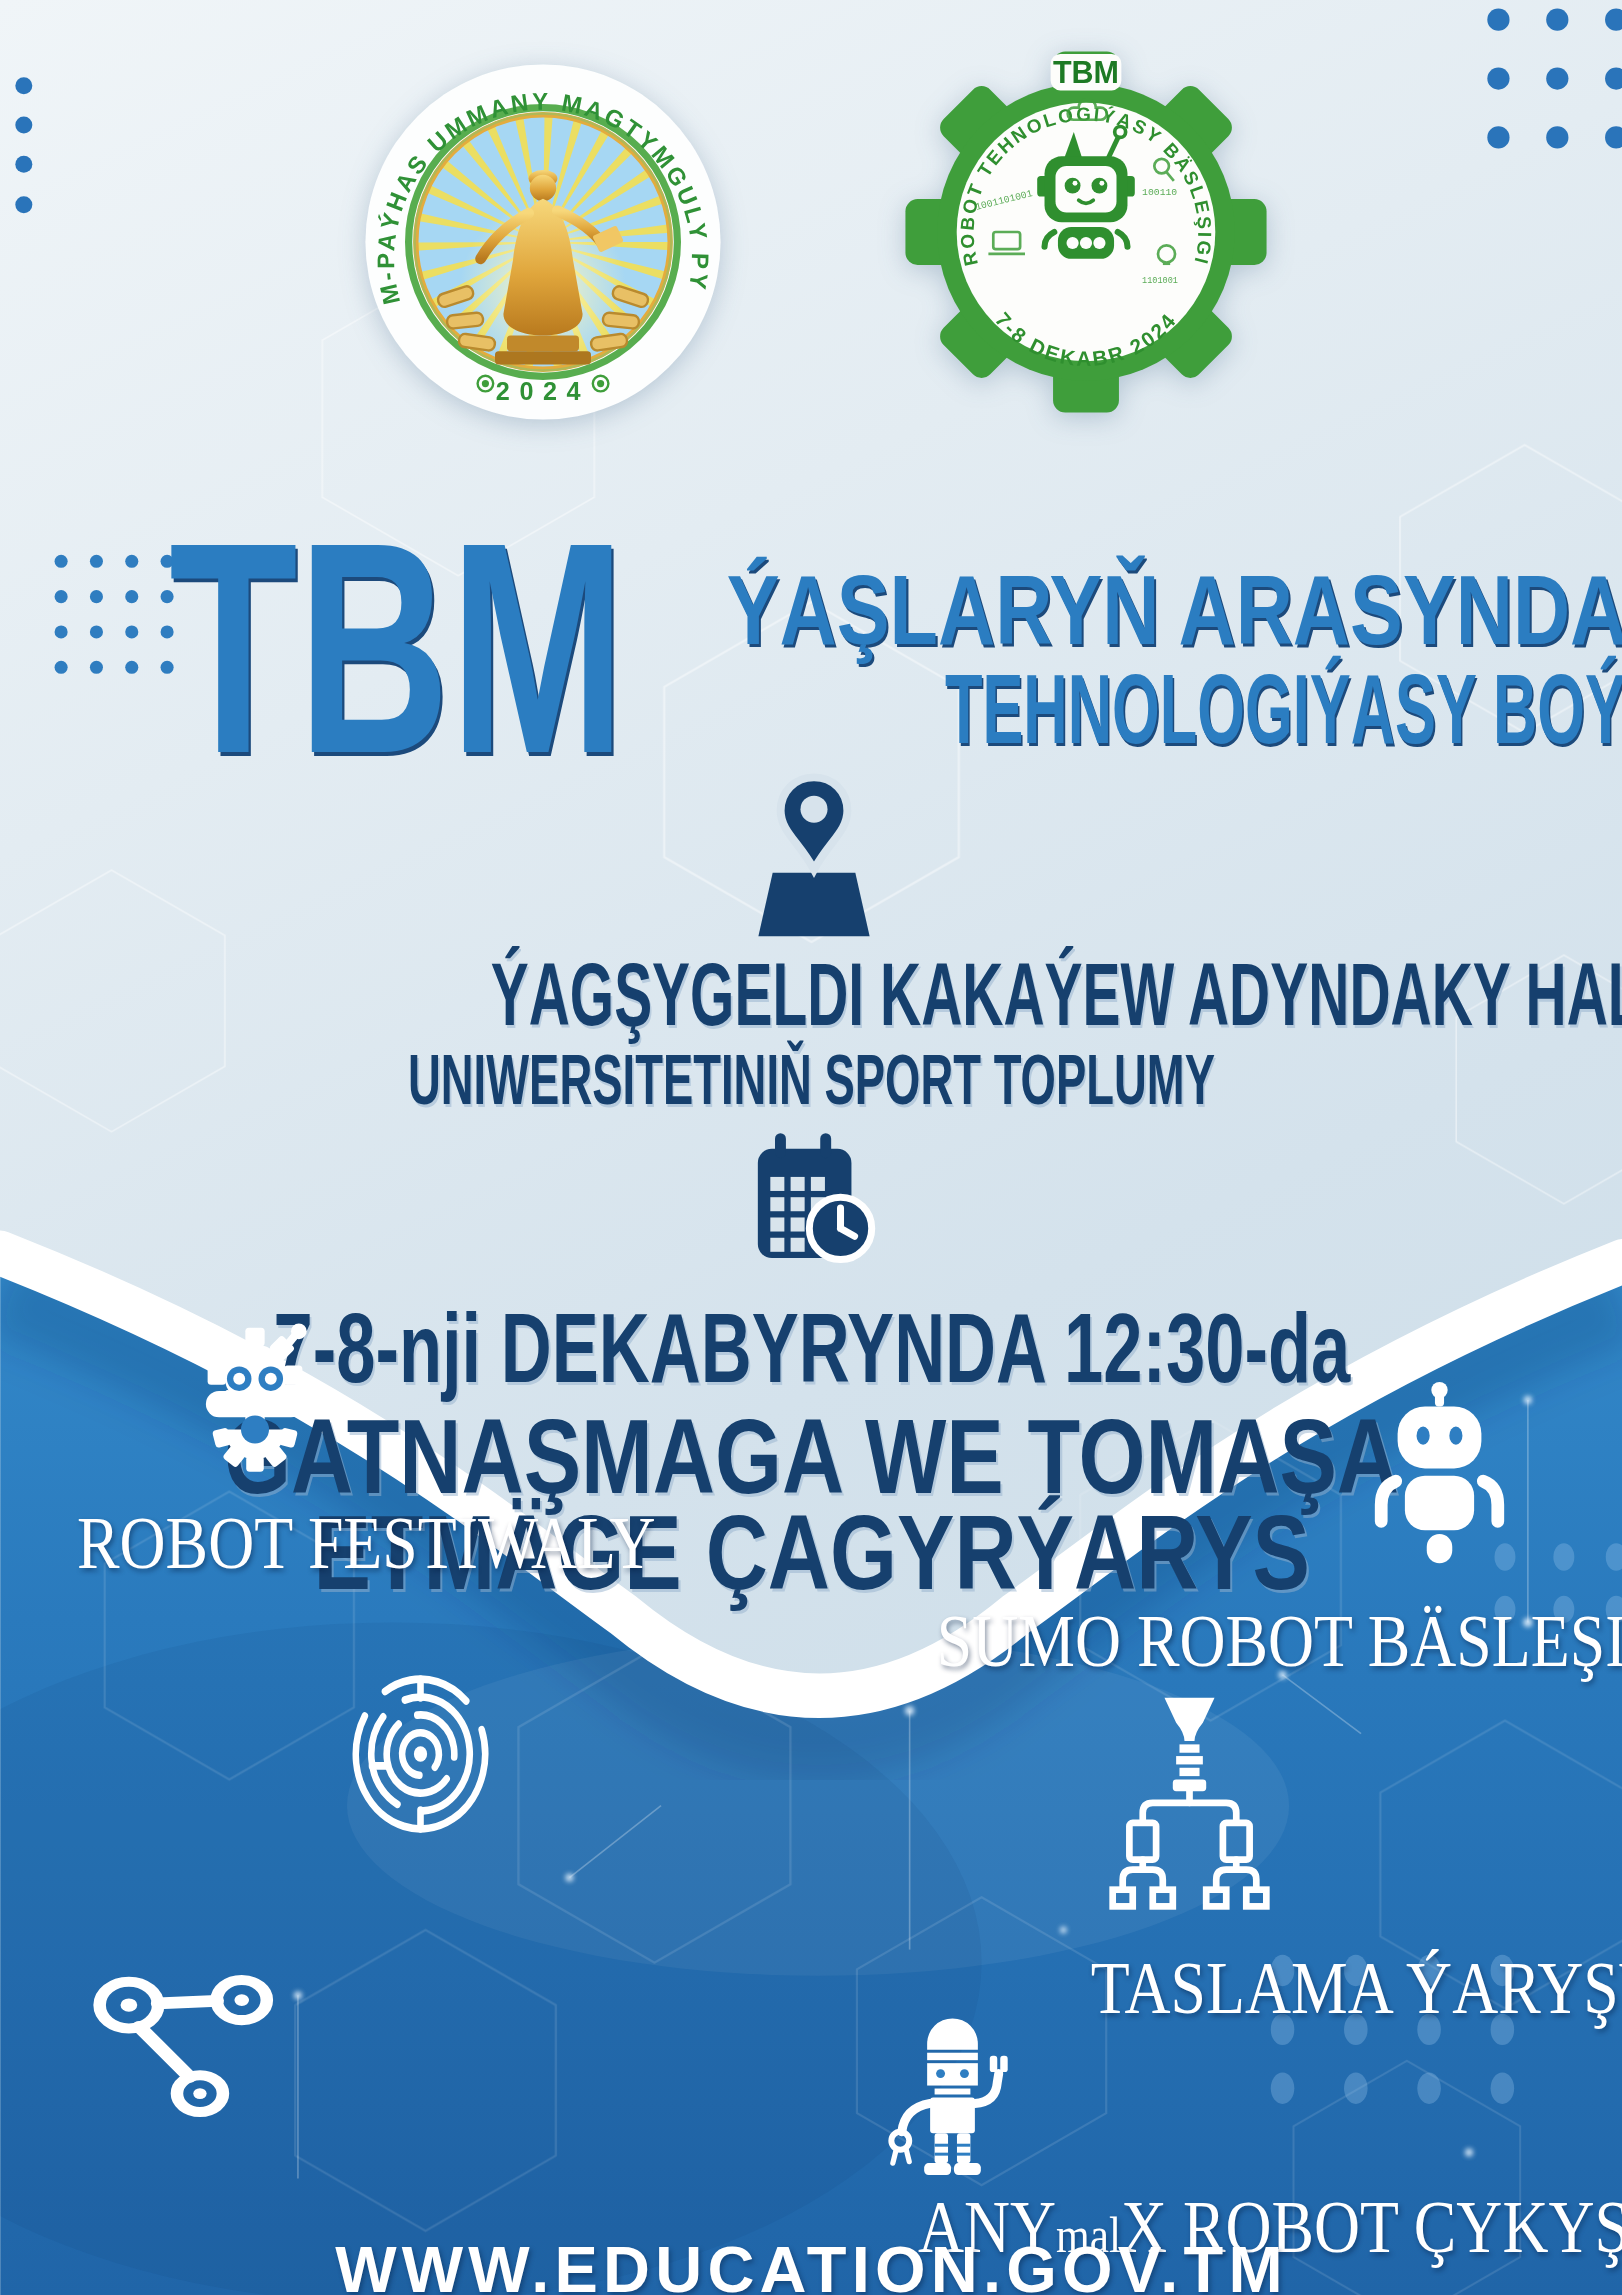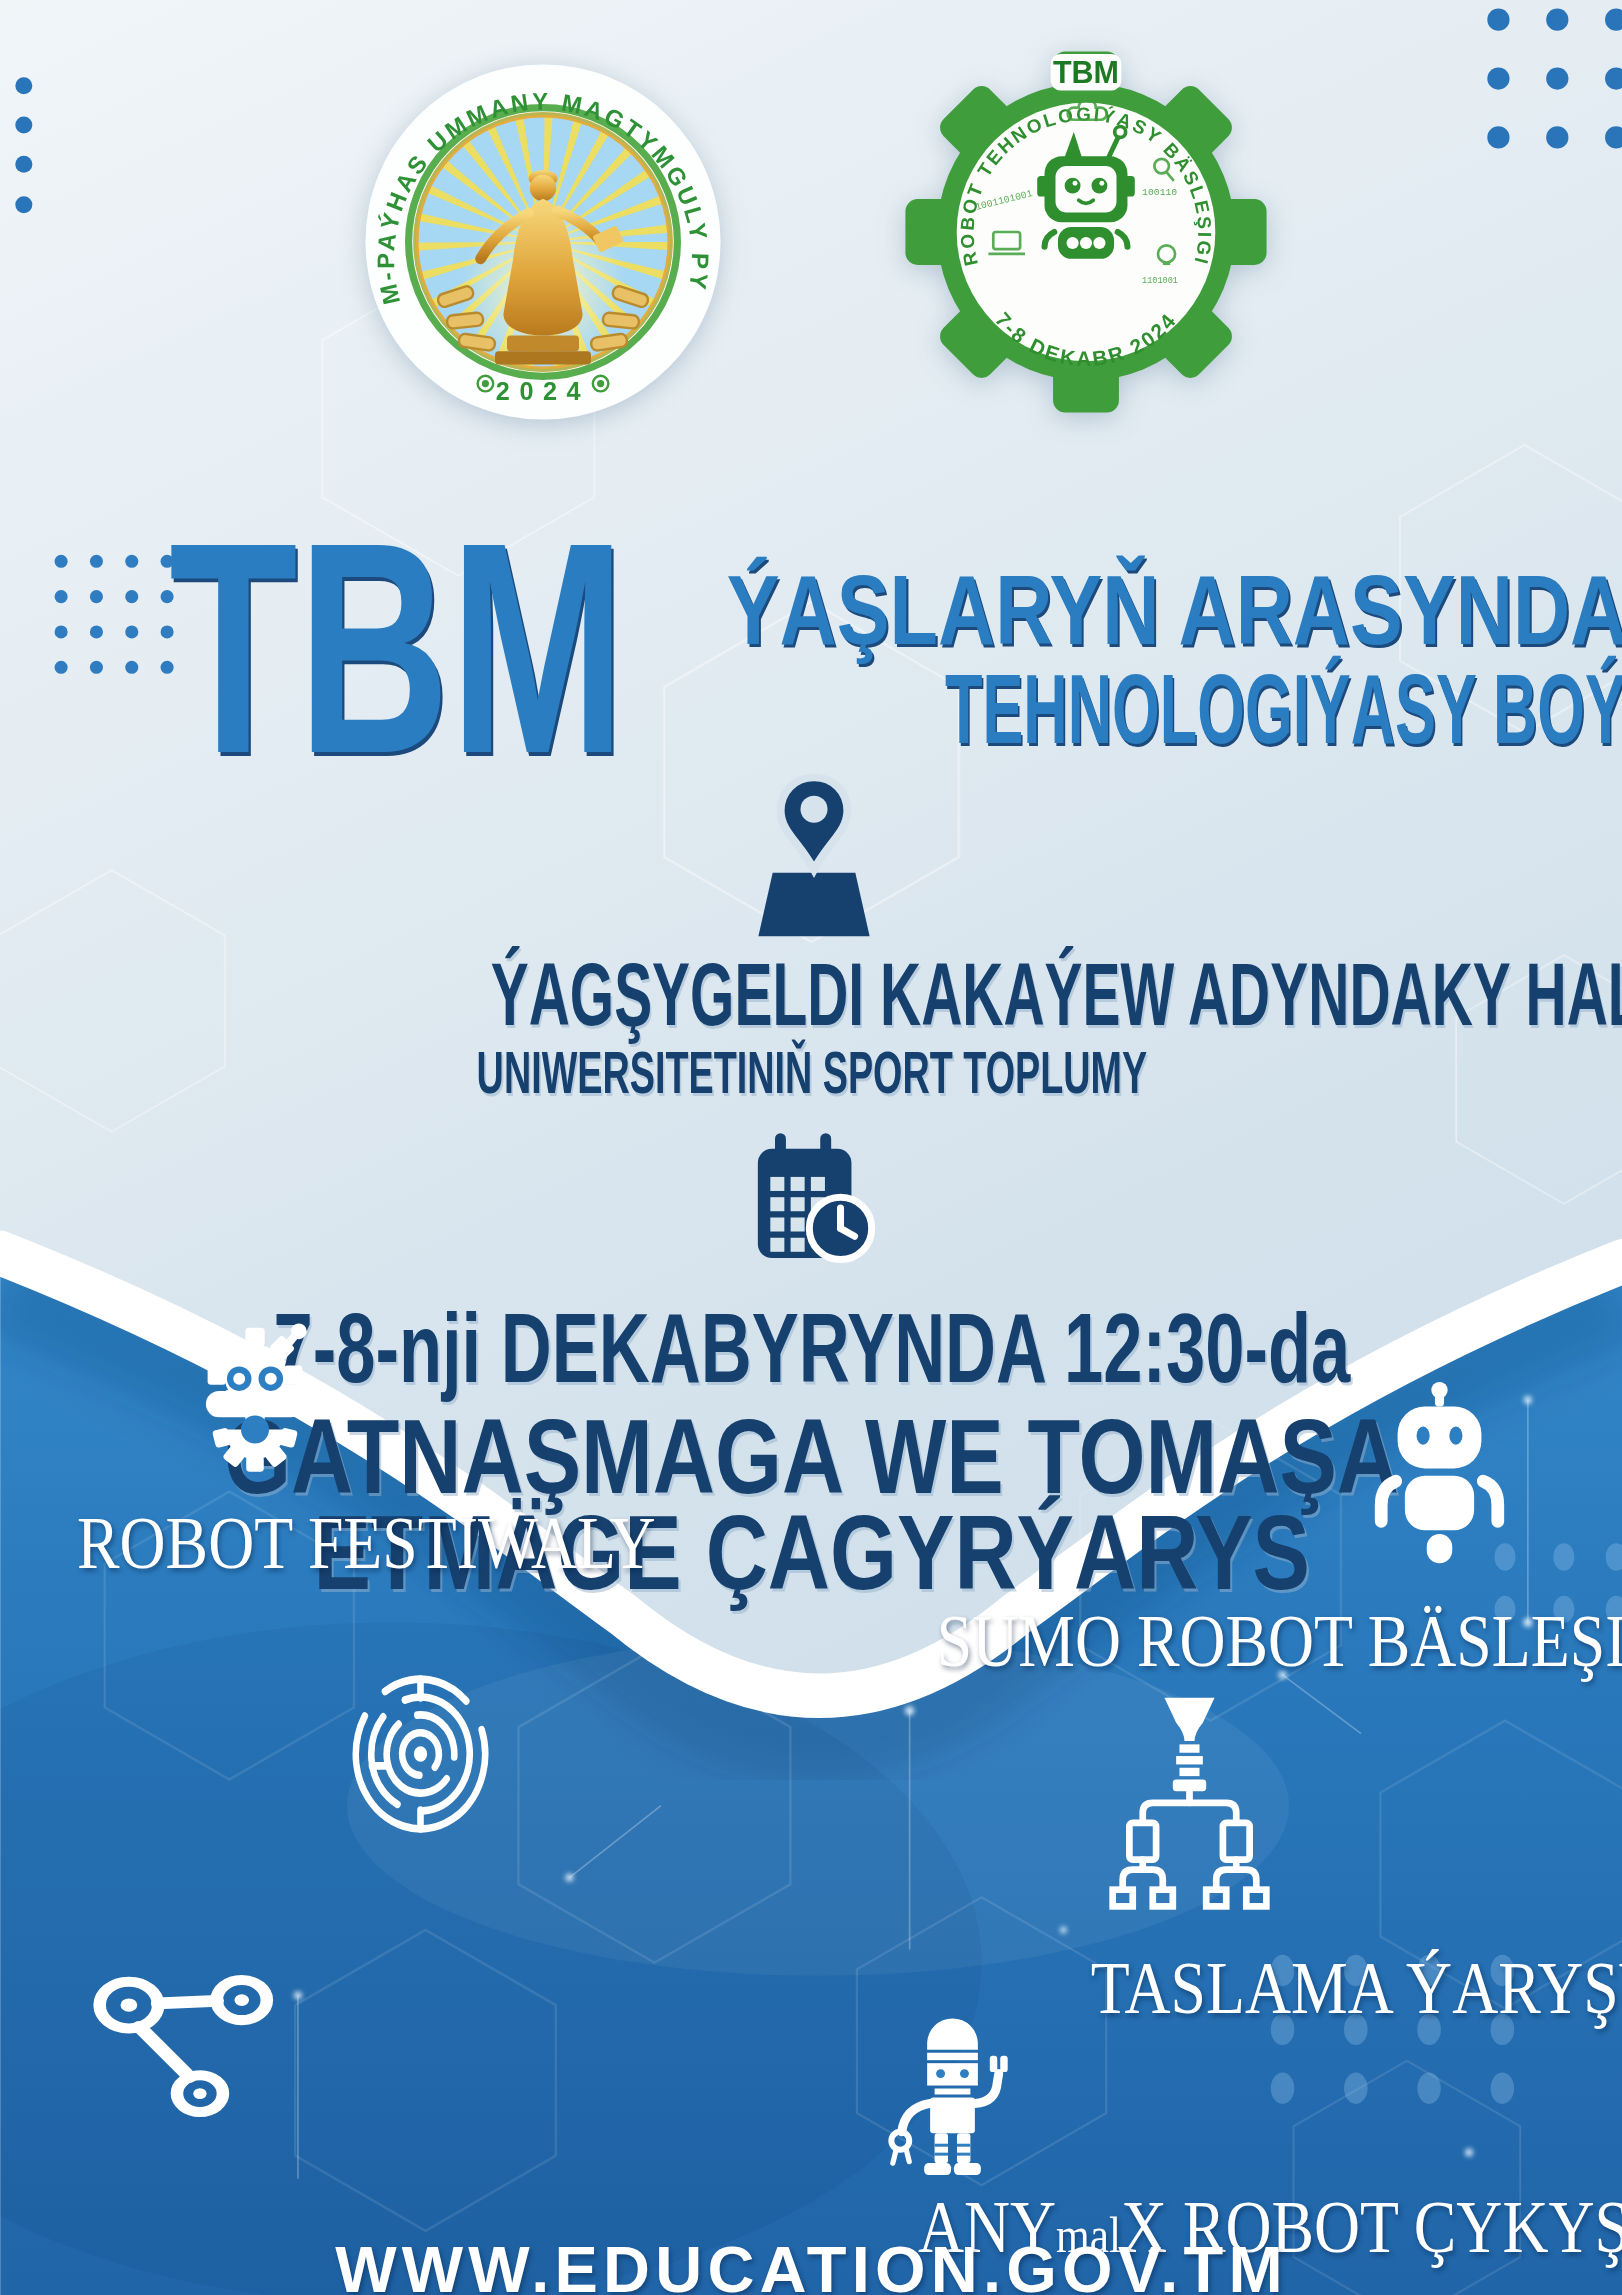--- a/index.html
+++ b/index.html
@@ -289,21 +289,21 @@
     <svg viewBox="0 0 100 112">
       <path d="M24,64 H76 L85,104 H15 Z" fill="#16406e"></path>
       <path d="M50,4 C62,4 71,13 71,25 C71,38 59,45 50,62 C41,45 29,38 29,25 C29,13 38,4 50,4 Z" fill="#16406e" stroke="#d7e3ec" stroke-width="5"></path>
       <circle cx="50" cy="24" r="8.5" fill="#d7e3ec"></circle>
     </svg>
   </div>
 
   <div class="center-line navy" style="top:950px;font-size:89px">
     <span class="sx" style="transform:scaleX(0.64)">ÝAGŞYGELDI KAKAÝEW ADYNDAKY HALKARA NEBIT WE GAZ</span>
   </div>
-  <div class="center-line navy" style="top:1044px;font-size:59px">
+  <div class="center-line navy" style="top:1044px;font-size:71px">
     <span class="sx" style="transform:scaleX(0.64)">UNIWERSITETINIŇ SPORT TOPLUMY</span>
   </div>
 
   <div class="icon" style="left:736px;top:1127px;width:156px;height:156px">
     <svg viewBox="0 0 100 100">
       <g fill="#16406e">
         <rect x="14" y="14" width="60" height="70" rx="9"></rect>
         <rect x="25" y="4" width="7" height="16" rx="3.5"></rect>
         <rect x="54" y="4" width="7" height="16" rx="3.5"></rect>
       </g>

